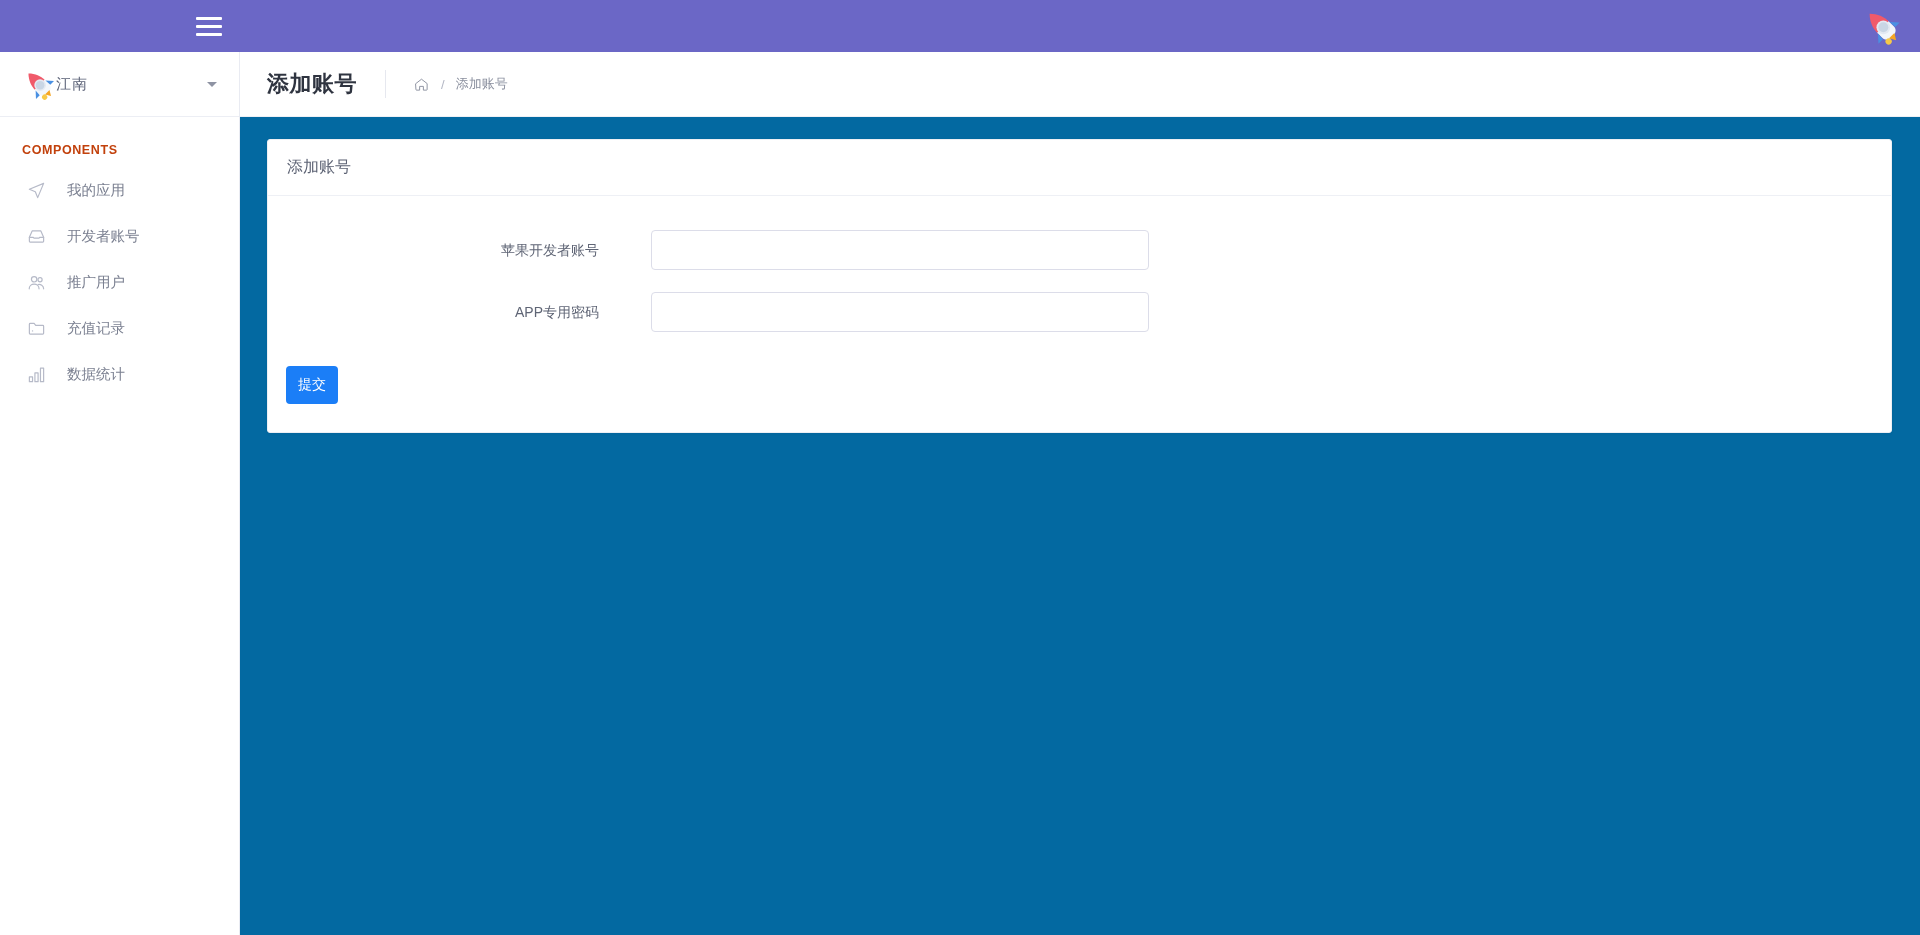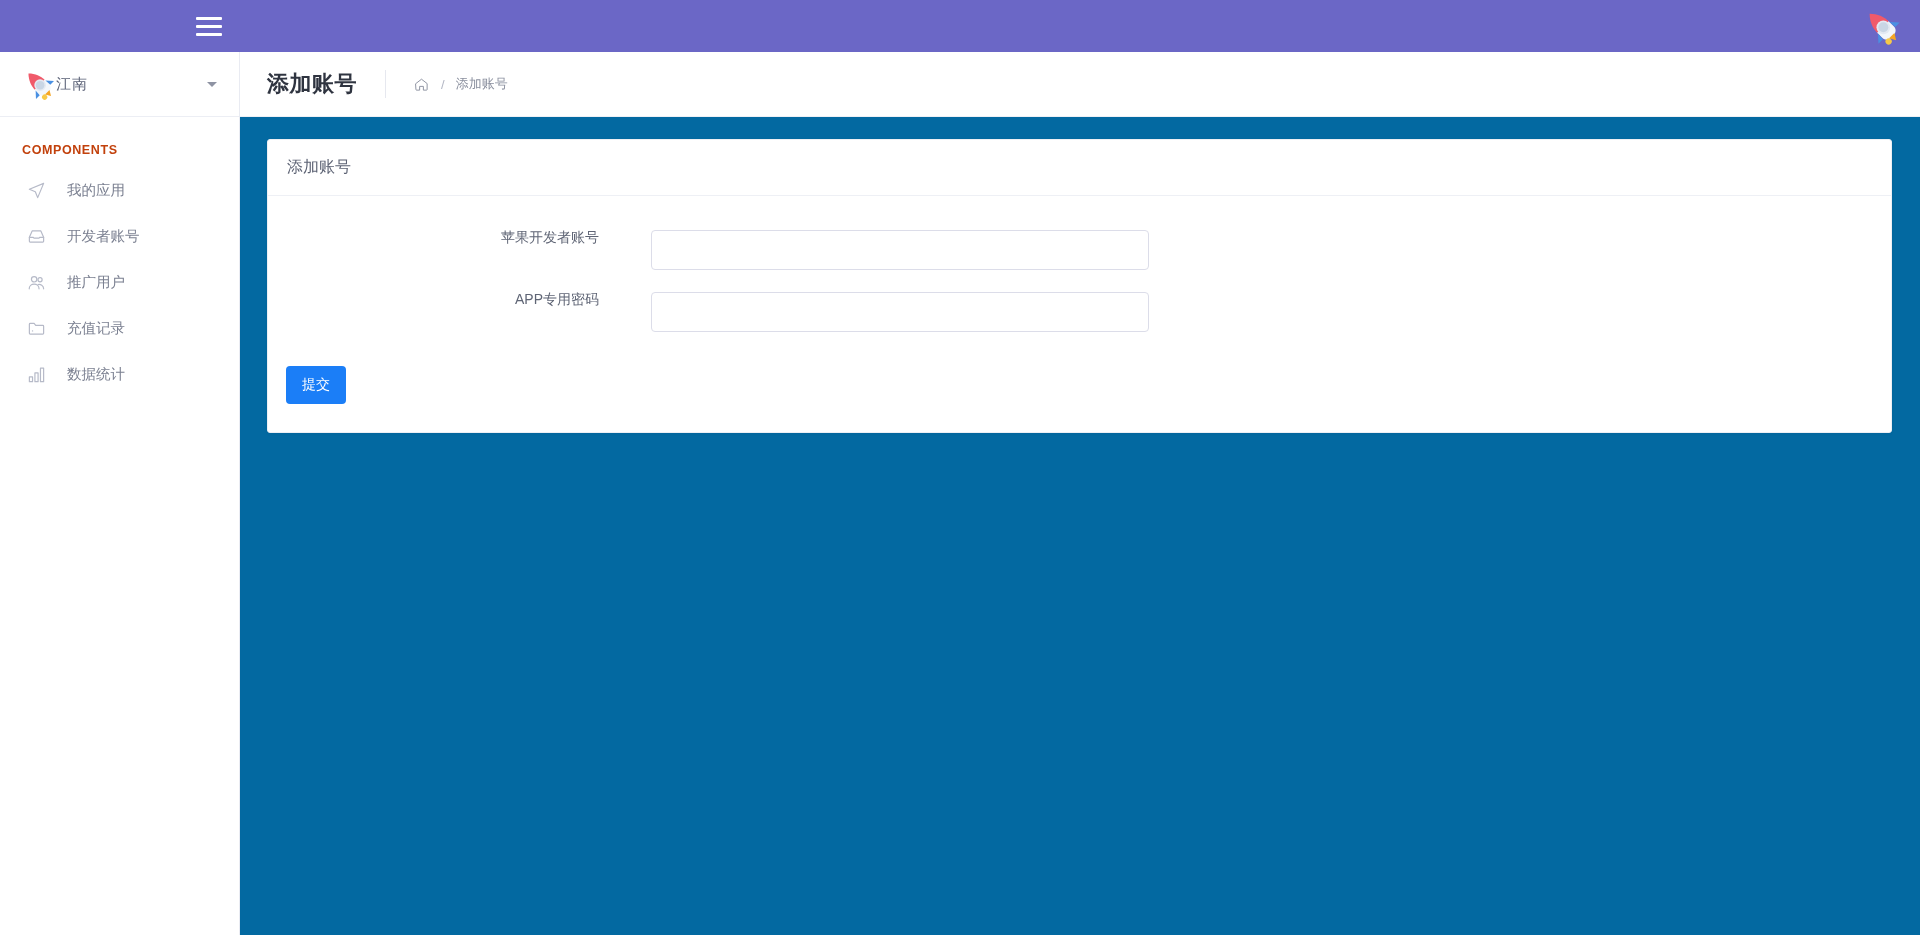--- a/index.html
+++ b/index.html
@@ -187,21 +187,21 @@
     align-items: center;
     padding-left: 19px;
     font-size: 16px;
     color: #5d6374;
     border-bottom: 1px solid #eef0f5;
   }
   .card-body { padding: 34px 0 0 0; }
 
   .form-row {
     display: flex;
-    align-items: flex-start;
+    align-items: center;
     margin-bottom: 22px;
     gap: 23px;
   }
   .form-label {
     width: 360px;
     text-align: right;
     padding-right: 29px;
     font-size: 14px;
     color: #5f6575;
     line-height: 1;
@@ -222,21 +222,21 @@
   .form-actions {
     padding: 12px 0 28px 18px;
   }
   .btn-submit {
     background: #1b7ef7;
     color: #ffffff;
     border: none;
     border-radius: 4px;
     height: 38px;
     min-width: 52px;
-    padding: 0 16px;
+    padding: 0 8px;
     font-size: 14px;
     cursor: pointer;
     font-family: "Liberation Sans", sans-serif;
   }
 </style>
 </head>
 <body>
 
 <div class="topbar">
   <div class="topbar-left"></div>

